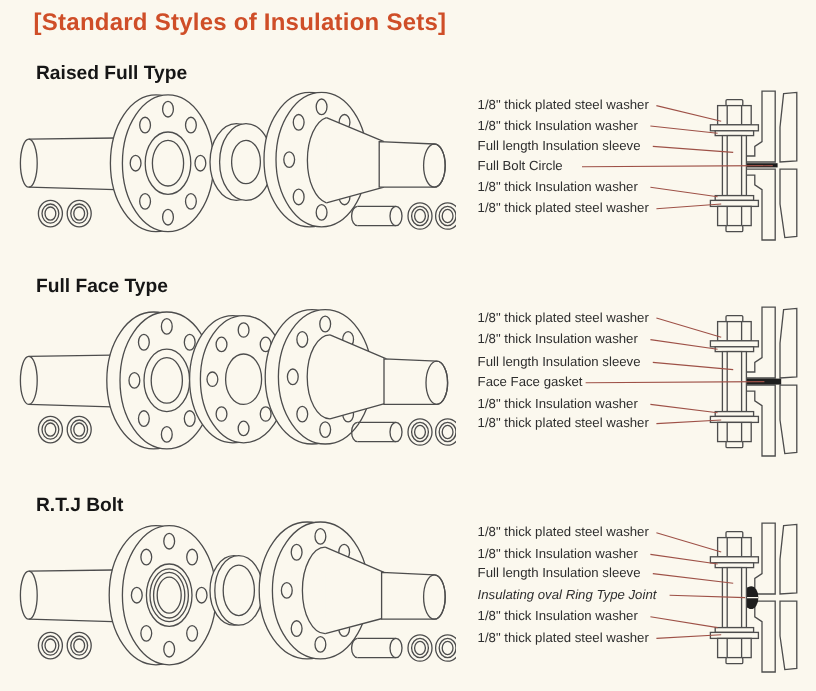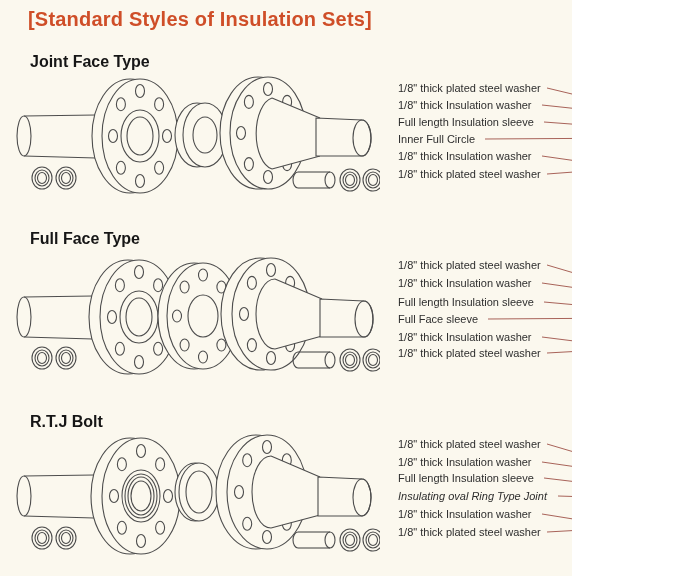--- a/index.html
+++ b/index.html
@@ -1,17 +1,17 @@
 <!DOCTYPE html>
 <html style="--accent: #cf4e28;"><head>
 <meta charset="utf-8">
 <style>
   html,body { margin:0; padding:0; }
   .canvas {
-    position:relative; width:572px; height:576px;
+    position:relative; width:680px; height:576px;
     background:#fbf8ee; overflow:hidden;
     font-family:"Liberation Sans", sans-serif;
   }
   .title {
     position:absolute; left:28px; top:8px;
     font-size:20px; font-weight:bold; color:var(--accent,#cf4e28);
     letter-spacing:0.2px;
   }
   .heading {
     position:absolute; left:30px;
@@ -28,21 +28,21 @@
   .leader { stroke:#9e5147; stroke-width:0.9; fill:none; }
 </style>
 </head>
 <body>
 
 <div class="canvas">
 
   <div class="title">[Standard Styles of Insulation Sets]</div>
 
   <div>
-    <div class="heading" style="top:53px;">Joint Face Type</div>
+    <div class="heading" style="top:53px;">Raised Full Type</div>
 
     <svg style="left:8px; top:76px;" width="372" height="134" viewBox="0 0 372 134">
 
       <line class="ln" x1="16" y1="40" x2="88" y2="39"></line>
       <line class="ln" x1="16" y1="80" x2="88" y2="82"></line>
       <ellipse class="ln" cx="16" cy="60" rx="7" ry="20"></ellipse>
 
       <ellipse class="fl" cx="122" cy="60" rx="38" ry="57"></ellipse>
       <ellipse class="fl" cx="132" cy="60" rx="38" ry="57"></ellipse>
       <ellipse class="ln" cx="132" cy="15" rx="4.5" ry="6.5"></ellipse>
@@ -94,21 +94,21 @@
       <ellipse class="ln" cx="342" cy="104" rx="7" ry="8"></ellipse>
       <ellipse class="ln" cx="342" cy="104" rx="4.5" ry="5.5"></ellipse>
       <ellipse class="ln" cx="365" cy="104" rx="10" ry="11"></ellipse>
       <ellipse class="ln" cx="365" cy="104" rx="7" ry="8"></ellipse>
       <ellipse class="ln" cx="365" cy="104" rx="4.5" ry="5.5"></ellipse>
     </svg>
 
     <div class="part-label" style="top:80px;">1/8" thick plated steel washer</div>
     <div class="part-label" style="top:97px;">1/8" thick Insulation washer</div>
     <div class="part-label" style="top:114px;">Full length Insulation sleeve</div>
-    <div class="part-label" style="top:131px;">Inner Full Circle</div>
+    <div class="part-label" style="top:131px;">Full Bolt Circle</div>
     <div class="part-label" style="top:148px;">1/8" thick Insulation washer</div>
     <div class="part-label" style="top:166px;">1/8" thick plated steel washer</div>
 
     <svg style="left:440px; top:70px;" width="240" height="150" viewBox="0 0 240 150">
 
       <path class="fl" d="M213,8 L224,7 L224,64 L210,65 L210,36 Z"></path>
       <path class="fl" d="M210,71 L224,71 L224,127 L214,128 L210,100 Z"></path>
 
       <path class="fl" d="M195,6 L195,48 L189,52 L189,60 L181,60 L181,65 L206,65 L206,6 Z"></path>
       <path class="fl" d="M195,130 L195,88 L189,84 L189,76 L181,76 L181,71 L206,71 L206,130 Z"></path>
@@ -202,21 +202,21 @@
       <ellipse class="ln" cx="342" cy="104" rx="7" ry="8"></ellipse>
       <ellipse class="ln" cx="342" cy="104" rx="4.5" ry="5.5"></ellipse>
       <ellipse class="ln" cx="365" cy="104" rx="10" ry="11"></ellipse>
       <ellipse class="ln" cx="365" cy="104" rx="7" ry="8"></ellipse>
       <ellipse class="ln" cx="365" cy="104" rx="4.5" ry="5.5"></ellipse>
     </svg>
 
     <div class="part-label" style="top:257px;">1/8" thick plated steel washer</div>
     <div class="part-label" style="top:275px;">1/8" thick Insulation washer</div>
     <div class="part-label" style="top:294px;">Full length Insulation sleeve</div>
-    <div class="part-label" style="top:311px;">Full Face sleeve</div>
+    <div class="part-label" style="top:311px;">Face Face gasket</div>
     <div class="part-label" style="top:329px;">1/8" thick Insulation washer</div>
     <div class="part-label" style="top:345px;">1/8" thick plated steel washer</div>
 
     <svg style="left:440px; top:250px;" width="240" height="150" viewBox="0 0 240 150">
       <path class="fl" d="M213,8 L224,7 L224,64 L210,65 L210,36 Z"></path>
       <path class="fl" d="M210,71 L224,71 L224,127 L214,128 L210,100 Z"></path>
       <path class="fl" d="M195,6 L195,48 L189,52 L189,60 L181,60 L181,65 L206,65 L206,6 Z"></path>
       <path class="fl" d="M195,130 L195,88 L189,84 L189,76 L181,76 L181,71 L206,71 L206,130 Z"></path>
 
       <rect class="dark" x="181" y="65.5" width="30" height="5"></rect>

